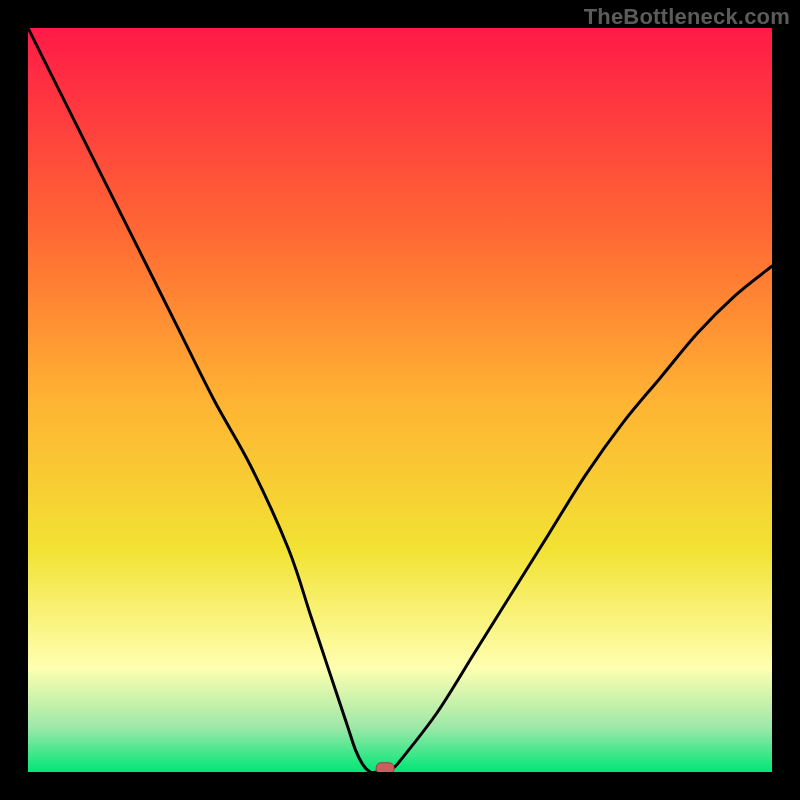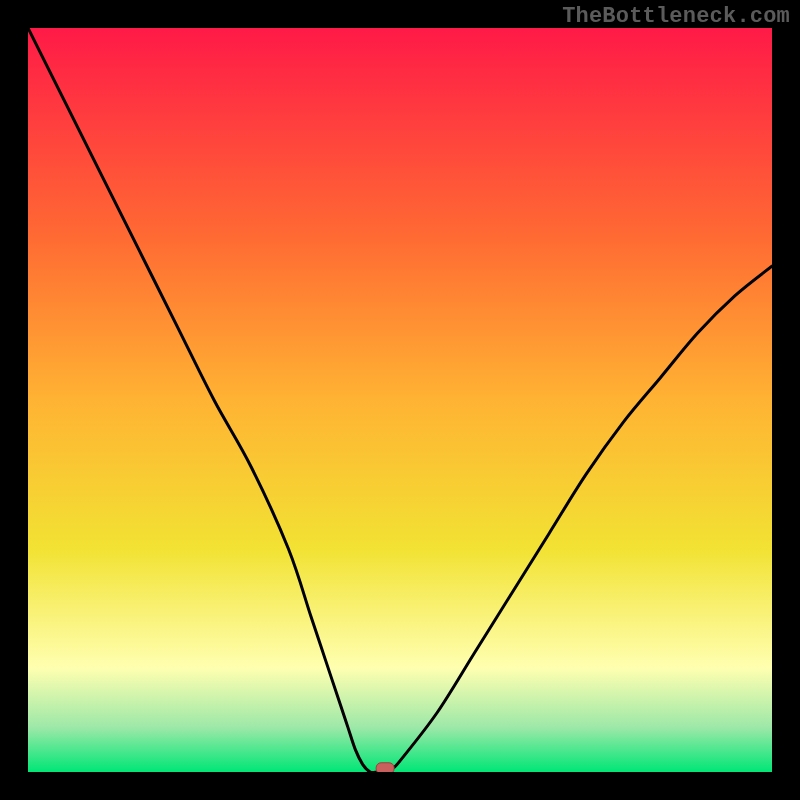--- a/index.html
+++ b/index.html
@@ -19,21 +19,20 @@
   }
   .watermark {
     position: absolute;
     top: 4px;
     right: 10px;
     color: #5b5b5b;
     font-size: 22px;
     font-weight: 600;
     letter-spacing: 0.2px;
     z-index: 5;
-    font-family: Liberation Mono, monospace;
   }
   .plot-wrap {
     position: absolute;
     left: 28px;
     top: 28px;
     width: 744px;
     height: 744px;
     background: #000;
   }
   .plot {

